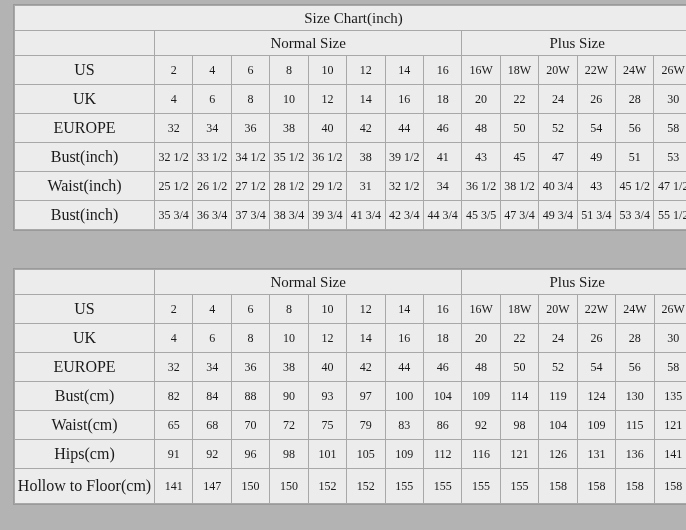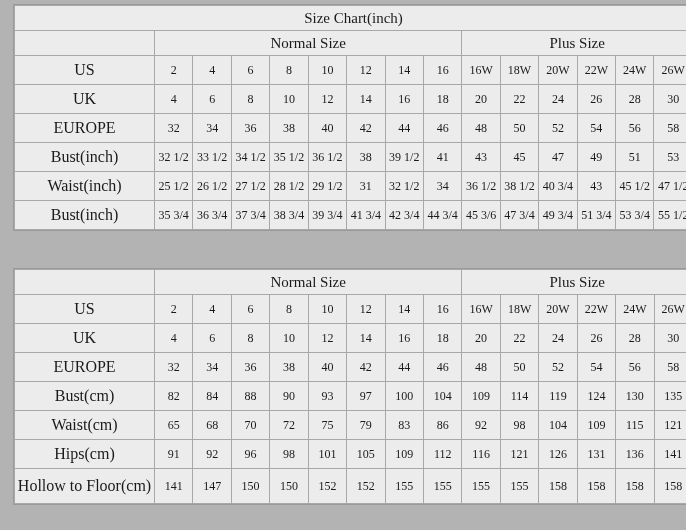--- a/index.html
+++ b/index.html
@@ -192,21 +192,21 @@
           <tr class="r-normal">
             <td class="rowhead r-normal">Bust(inch)</td>
             <td class="datacell r-normal">35 3/4</td>
             <td class="datacell r-normal">36 3/4</td>
             <td class="datacell r-normal">37 3/4</td>
             <td class="datacell r-normal">38 3/4</td>
             <td class="datacell r-normal">39 3/4</td>
             <td class="datacell r-normal">41 3/4</td>
             <td class="datacell r-normal">42 3/4</td>
             <td class="datacell r-normal">44 3/4</td>
-            <td class="datacell r-normal">45 3/6</td>
+            <td class="datacell r-normal">45 3/5</td>
             <td class="datacell r-normal">47 3/4</td>
             <td class="datacell r-normal">49 3/4</td>
             <td class="datacell r-normal">51 3/4</td>
             <td class="datacell r-normal">53 3/4</td>
             <td class="datacell r-normal">55 1/2</td>
           </tr>
         </tbody>
       </table>
     </div>
   <div class="chart-block" id="chart-cm">

